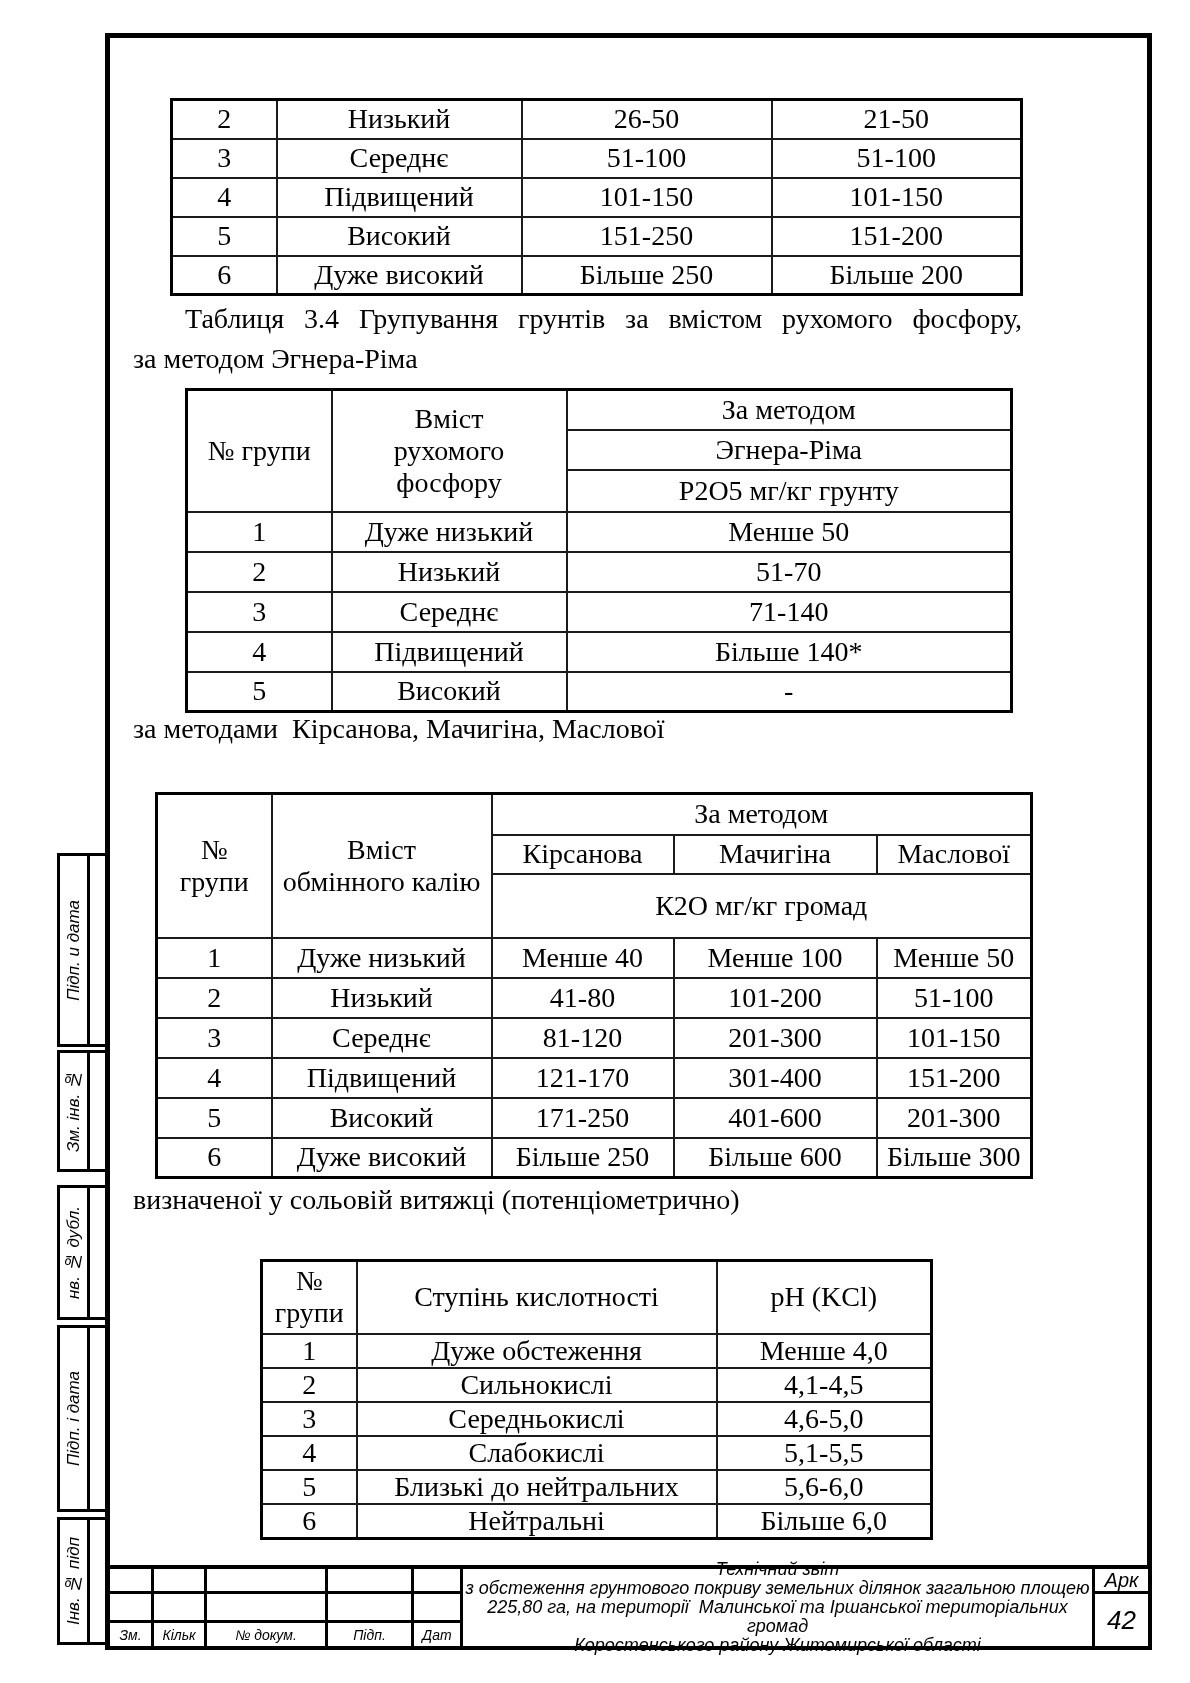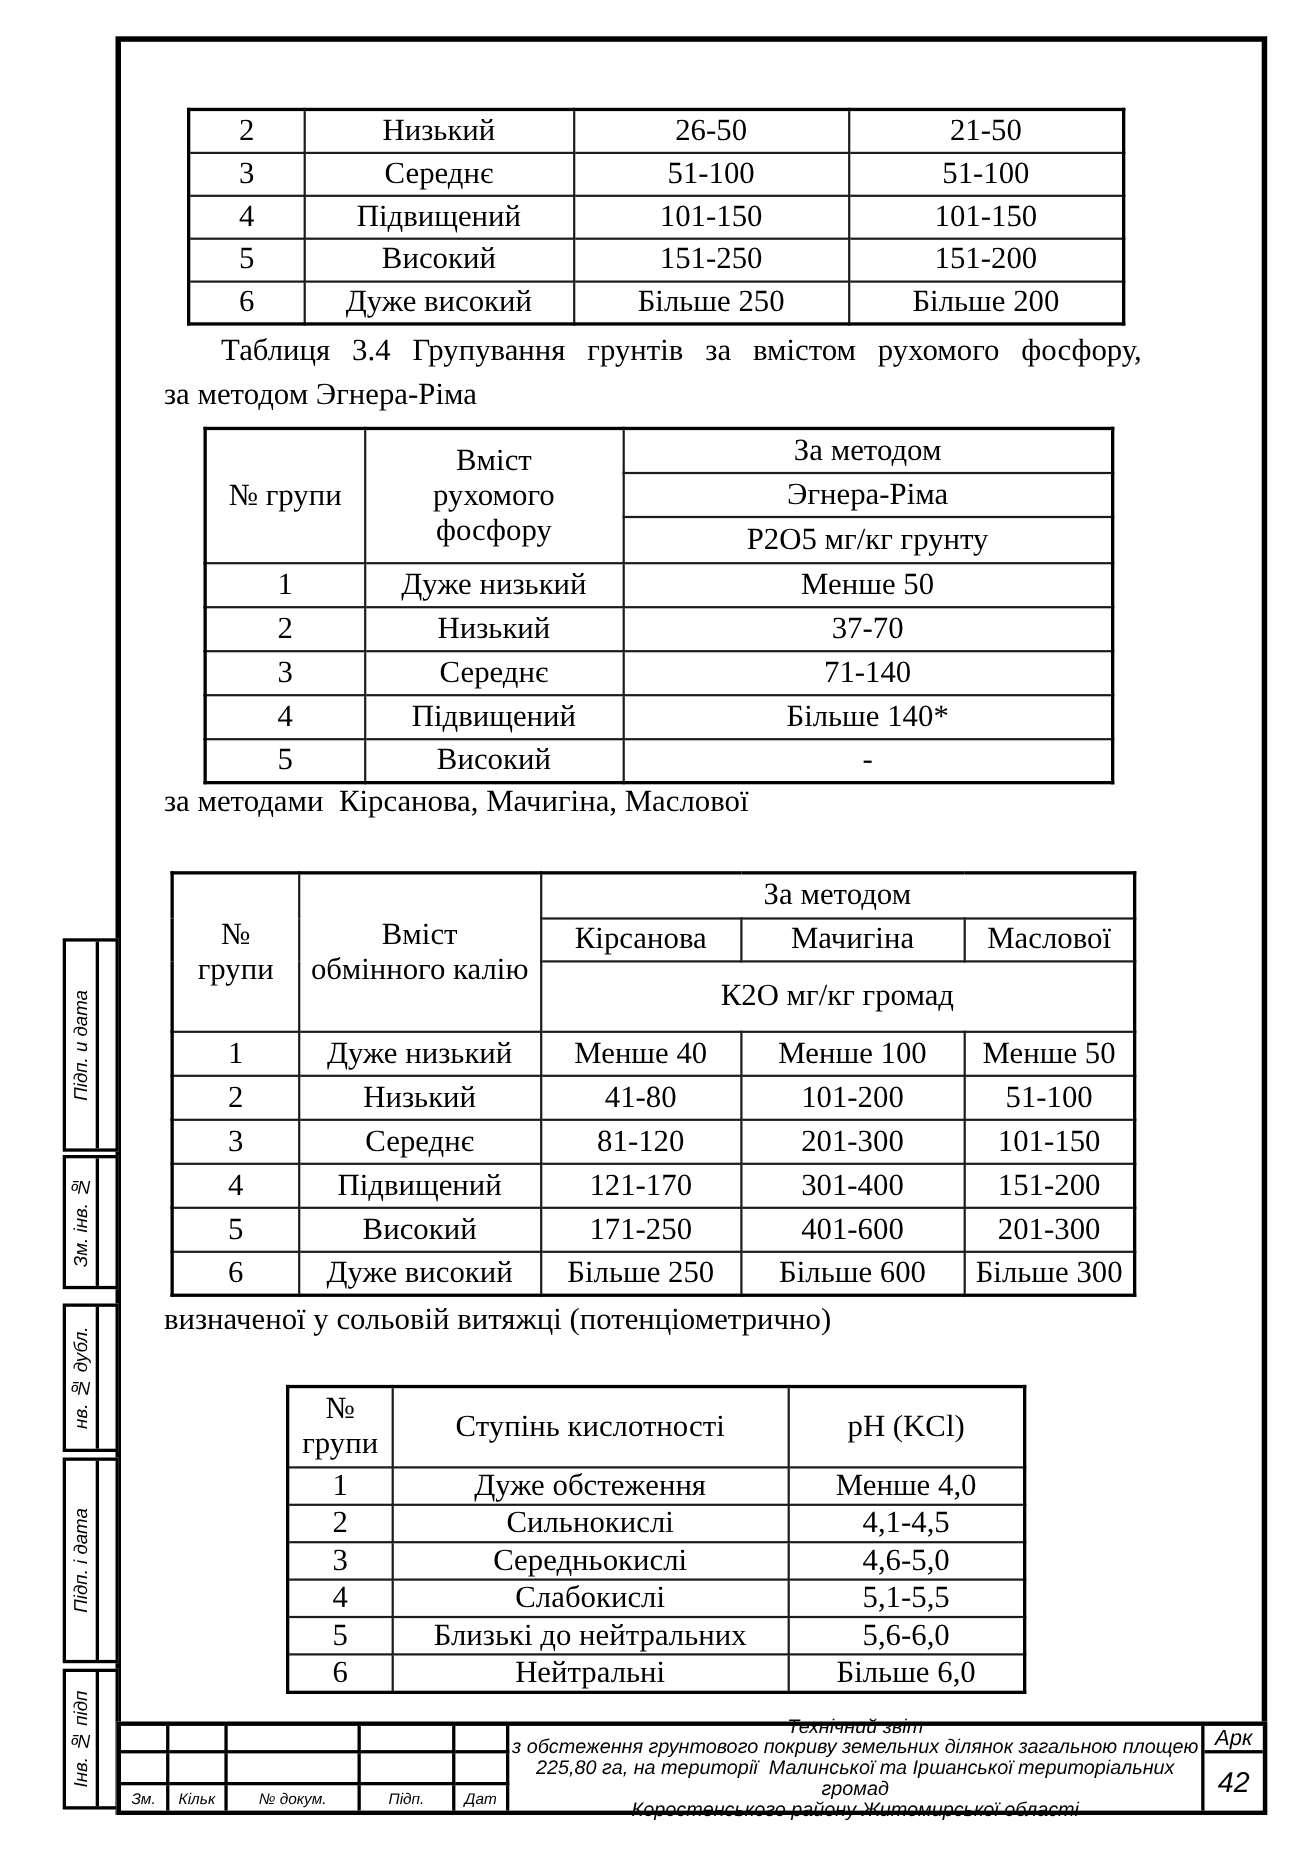--- a/index.html
+++ b/index.html
@@ -29,21 +29,21 @@
   .t34 tr.h3{height:42px;}
   .t35{left:155px;top:792px;width:875px;}
   .t35 tr{height:40px;}
   .t35 tr.h1{height:41px;}
   .t35 tr.h2{height:39px;}
   .t35 tr.h3{height:64px;}
   .t36{left:260px;top:1259px;width:670px;font-size:24px;}
   .t36 tr{height:34px;}
   .t36 tr.h1{height:73px;}
   
-  .caption{position:absolute;left:149px;width:889px;font-size:28px;line-height:40px;}
+  .caption{position:absolute;left:133px;width:889px;font-size:28px;line-height:40px;}
   .caption .l1{text-align:justify;text-align-last:justify;text-indent:52px;}
   .caption .l2{text-align:left;white-space:pre-wrap;}
   .cap34{top:299px;}
   .cap35{top:708px;line-height:41px;}
   .cap36{top:1180px;line-height:39px;}
   
   .sbox{
     position:absolute;left:57px;width:51px;border:3px solid #000;
     box-sizing:border-box;display:flex;background:#fff;
   }
@@ -166,21 +166,21 @@
   </thead>
   <tbody>
       <tr>
         <td>1</td>
         <td>Дуже низький</td>
         <td>Менше 50</td>
       </tr>
       <tr>
         <td>2</td>
         <td>Низький</td>
-        <td>37-70</td>
+        <td>51-70</td>
       </tr>
       <tr>
         <td>3</td>
         <td>Середнє</td>
         <td>71-140</td>
       </tr>
       <tr>
         <td>4</td>
         <td>Підвищений</td>
         <td>Більше 140*</td>

